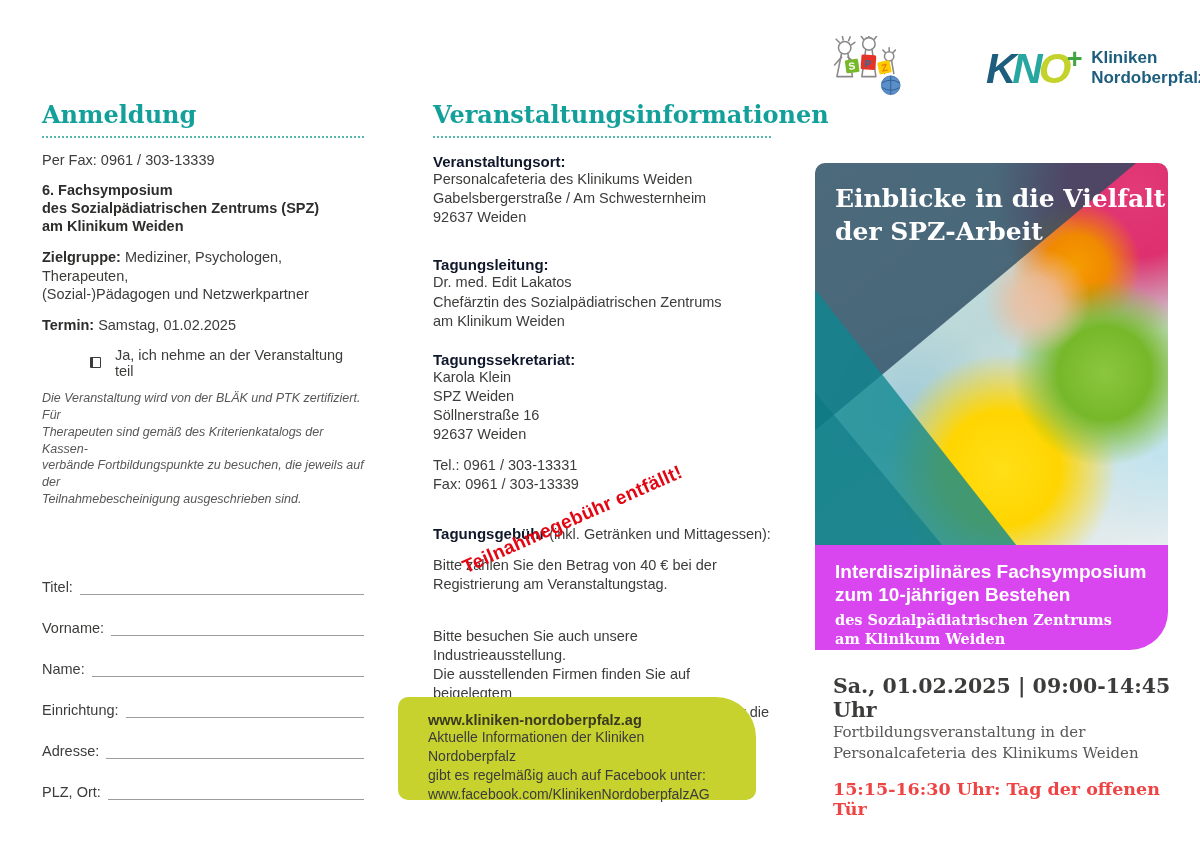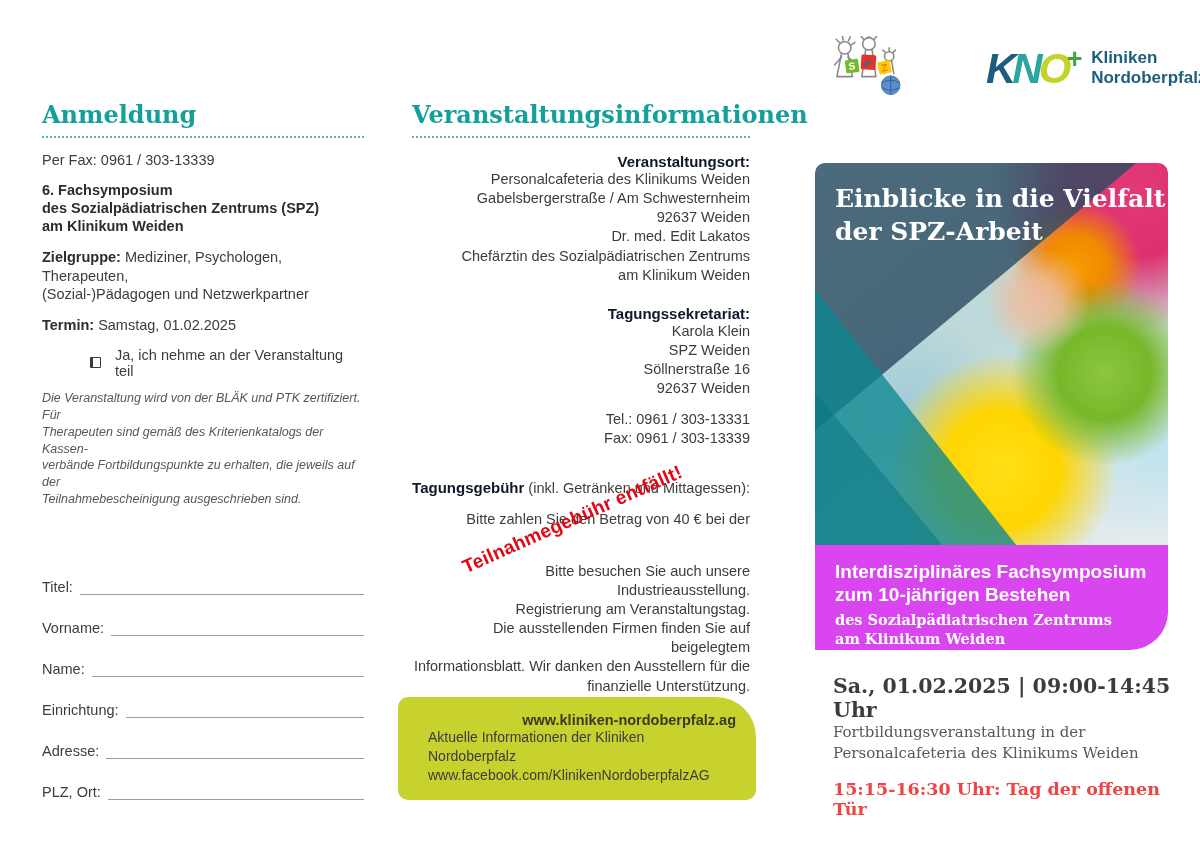--- a/index.html
+++ b/index.html
@@ -19,39 +19,39 @@
   .p-tight{ font-size:14.5px; margin-top:13px; line-height:1.25; }
   .bold{ font-weight:bold; color:#2d2d2c; }
   .check-row{ display:flex; align-items:center; gap:14px; margin-top:13px; font-size:14.5px;padding-left:48px; }
   .checkbox{ width:11px; height:11px; border:1.5px solid #3c3c3b; border-left-width:3.5px; border-radius:1px; flex:0 0 auto; }
   .note{ font-size:12.5px; font-style:italic; color:#575756; line-height:1.35; margin-top:11px; }
   .form-area{ margin-top:46px; }
   .form-row{ display:flex; align-items:flex-end; height:41px; font-size:14.5px; }
   .form-row .rule{ flex:1; border-bottom:1px solid #9d9d9c; margin-left:7px; height:18px; }
 
   
-  .col-mid{ position:absolute; left:412px; top:100px; width:338px;text-align:right; }
+  .col-mid{ position:absolute; left:433px; top:100px; width:338px; }
   .sec-label{ font-weight:bold; font-size:15px; color:#0f172a; }
   .sec-line{ font-size:14.5px; line-height:1.32; color:#3c3c3b; }
   .mt16{ margin-top:15px; } .mt30{ margin-top:29px; } .mt28{ margin-top:20px; }
   .mt12{ margin-top:12px; } .mt34{ margin-top:33px; }
 
   .stamp{
     position:absolute; left:468px; top:556px;
     transform:rotate(-24deg); transform-origin:0 100%;
     font-size:19px; font-weight:bold; color:#e30613;
     white-space:nowrap; letter-spacing:.3px; z-index:5;
   }
 
   .infobox{
     position:absolute; left:398px; top:697px; width:358px; height:103px;
     background:#c7d22e; border-radius:10px 40px 10px 10px;
     padding:15px 20px 0 30px; z-index:2;
   }
-  .infobox .url{ font-weight:bold; font-size:14.5px; color:#3a3a1f;text-align:right; }
+  .infobox .url{ font-weight:bold; font-size:14.5px; color:#3a3a1f; }
   .infobox .ib-line{ font-size:14px; line-height:1.35; color:#3c3c3b; }
   .infobox .ib-line:first-of-type{ margin-top:5px; }
 
   
   .spz-logo{ position:absolute; left:833px; top:36px; }
   .kno{ position:absolute; left:986px; top:46px; display:flex; align-items:center; gap:9px; }
   .kno-mark{ font-style:italic; font-weight:900; font-size:42px; letter-spacing:-4px; line-height:1; }
   .kno-k{ color:#1d5d7d; } .kno-n{ color:#27a79f; } .kno-o{ color:#c3d32b; }
   .kno-plus{ color:#3fa63f; font-size:27px; vertical-align:15px; margin-left:-1px; letter-spacing:0; }
   .kno-name{ color:#1d5d7d; font-weight:bold; font-size:17px; line-height:1.15; }
@@ -119,21 +119,21 @@
   </div>
 
   <div class="check-row">
     <span class="checkbox"></span>
     <span>Ja, ich nehme an der Veranstaltung teil</span>
   </div>
 
   <div class="note">
     <div>Die Veranstaltung wird von der BLÄK und PTK zertifiziert. Für</div>
     <div>Therapeuten sind gemäß des Kriterienkatalogs der Kassen-</div>
-    <div>verbände Fortbildungspunkte zu erhalten, die jeweils auf der</div>
+    <div>verbände Fortbildungspunkte zu besuchen, die jeweils auf der</div>
     <div>Teilnahmebescheinigung ausgeschrieben sind.</div>
   </div>
 
   <div class="form-area">
     <div class="form-row">
       <span>Titel:</span>
         <span class="rule"></span>
     </div>
     <div class="form-row">
       <span>Vorname:</span>
@@ -160,49 +160,51 @@
 </div>
 
 <div class="col-mid">
   <div class="col-heading">Veranstaltungsinformationen</div>
 
   <div class="sec-label mt16">Veranstaltungsort:</div>
   <div class="sec-line">Personalcafeteria des Klinikums Weiden</div>
   <div class="sec-line">Gabelsbergerstraße / Am Schwesternheim</div>
   <div class="sec-line">92637 Weiden</div>
 
+  <div class="sec-label mt30">Tagungsleitung:</div>
   <div class="sec-line">Dr. med. Edit Lakatos</div>
   <div class="sec-line">Chefärztin des Sozialpädiatrischen Zentrums</div>
   <div class="sec-line">am Klinikum Weiden</div>
 
   <div class="sec-label mt28">Tagungssekretariat:</div>
   <div class="sec-line">Karola Klein</div>
   <div class="sec-line">SPZ Weiden</div>
   <div class="sec-line">Söllnerstraße 16</div>
   <div class="sec-line">92637 Weiden</div>
   <div class="sec-line mt12">Tel.: 0961 / 303-13331</div>
   <div class="sec-line">Fax: 0961 / 303-13339</div>
 
   <div class="sec-line mt30">
     <span class="sec-label">Tagungsgebühr</span><span> (inkl. Getränken und Mittagessen):</span>
   </div>
   <div class="sec-line mt12">Bitte zahlen Sie den Betrag von 40 €  bei der</div>
+  <div class="sec-line">Registrierung am Veranstaltungstag.</div>
+
   <div class="sec-line mt34">Bitte besuchen Sie auch unsere Industrieausstellung.</div>
-
-  <div class="sec-line">Registrierung am Veranstaltungstag.</div>
   <div class="sec-line">Die ausstellenden Firmen finden Sie auf beigelegtem</div>
   <div class="sec-line">Informationsblatt. Wir danken den Ausstellern für die</div>
   <div class="sec-line">finanzielle Unterstützung.</div>
 </div>
 
 <div class="stamp">Teilnahmegebühr entfällt!</div>
 
 <div class="infobox">
   <div class="url">www.kliniken-nordoberpfalz.ag</div>
   <div class="ib-line">Aktuelle Informationen der Kliniken Nordoberpfalz</div>
+  <div class="ib-line">gibt es regelmäßig auch auf Facebook unter:</div>
   <div class="ib-line">www.facebook.com/KlinikenNordoberpfalzAG</div>
 </div>
 
 <div class="spz-logo">
   <svg viewBox="0 0 100 78" width="78" height="61" aria-hidden="true">
     <g fill="none" stroke="#8a8a8a" stroke-width="2" stroke-linecap="round">
       <circle cx="15" cy="15" r="8"></circle>
       <path d="M8 8 l-4 -4 M13 5 l-1 -5 M20 6 l2 -5 M24 11 l4 -3"></path>
       <path d="M11 22 L5 52 M19 22 L25 52 M5 52 L25 52"></path>
       <path d="M11 27 L2 37 M19 27 L29 35"></path>

